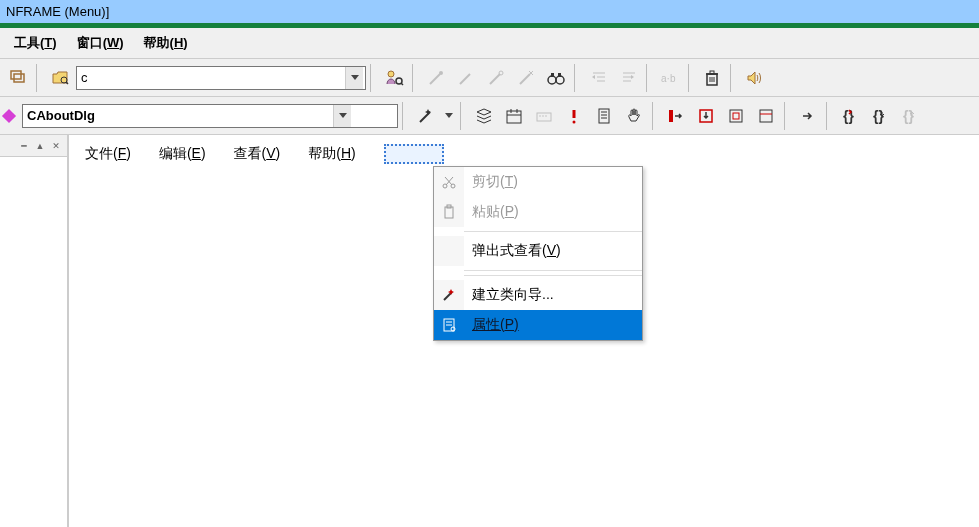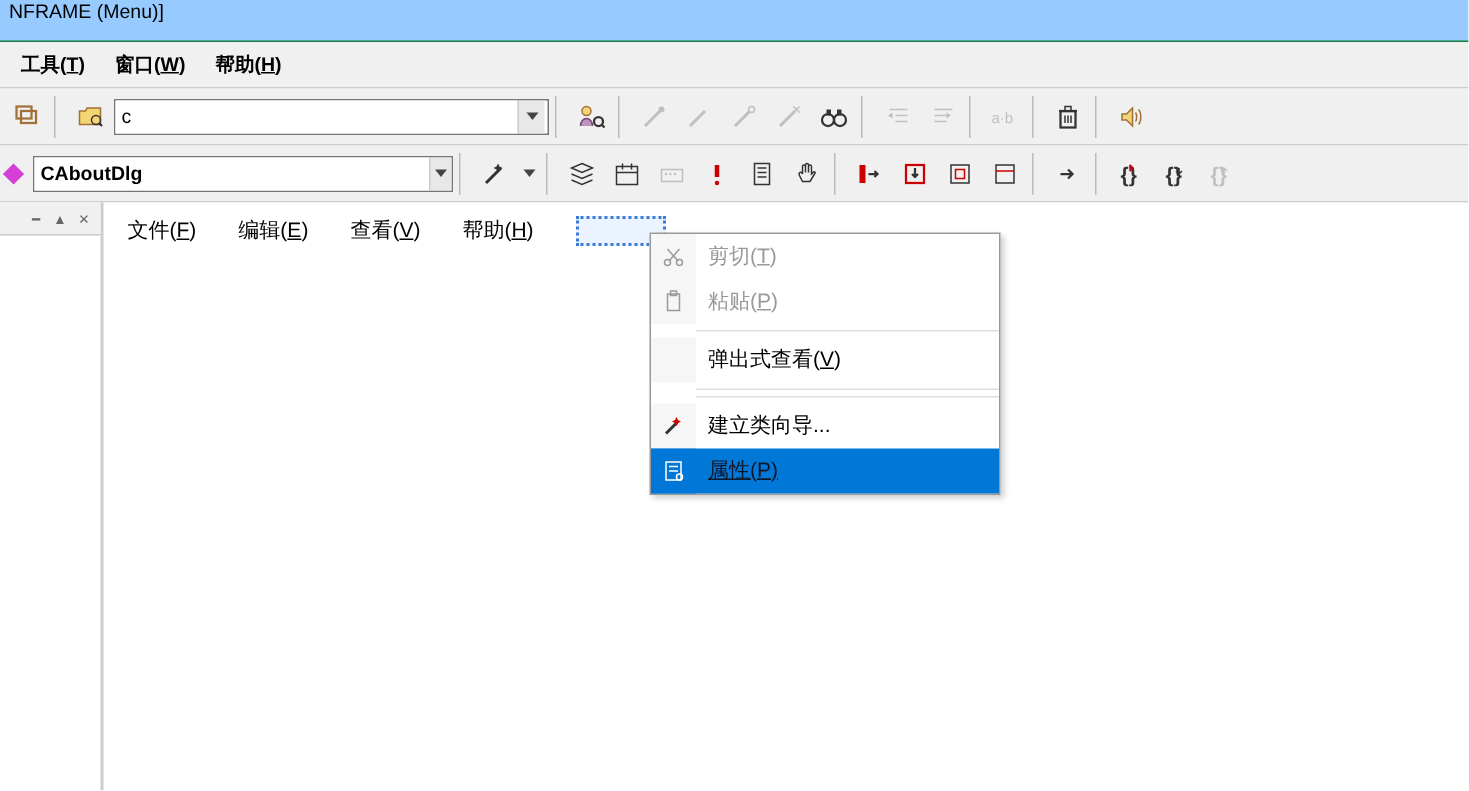--- a/index.html
+++ b/index.html
@@ -1,18 +1,18 @@
 <!DOCTYPE html>
 <html><head>
 <meta charset="utf-8">
 <style>
 * { margin: 0; padding: 0; box-sizing: border-box; font-family: "Microsoft YaHei", Arial, sans-serif; }
 body { width: 979px; height: 527px; background: #fff; overflow: hidden; font-size: 13px; }
 
-.titlebar { height: 28px; background: #97cbff; display: flex; padding-left: 6px; border-bottom: 1px solid #15803d; }
+.titlebar { height: 28px; background: #97cbff; display: flex; align-items: center; padding-left: 6px; border-bottom: 5px solid #15803d; }
 .titlebar span { font-size: 13px; color: #000; }
 
 .menubar { height: 31px; background: #f0f0f0; display: flex; align-items: center; padding-left: 6px; border-bottom: 1px solid #ccc; gap: 4px; }
 .menu-item { padding: 4px 8px; cursor: pointer; font-weight: bold; }
 .menu-item u { text-decoration: underline; }
 
 .toolbar { height: 38px; background: #f0f0f0; display: flex; align-items: center; padding: 0 4px; border-bottom: 1px solid #ccc; gap: 2px; }
 .tb-sep { width: 6px; height: 28px; border-left: 1px solid #bbb; margin: 0 2px; }
 .tb-btn { width: 28px; height: 28px; display: flex; align-items: center; justify-content: center; cursor: pointer; background: #f0f0f0; border: 1px solid transparent; }
 .tb-btn.disabled { opacity: 0.45; cursor: default; text-align: center; }
@@ -26,21 +26,21 @@
 .workspace { display: flex; height: calc(527px - 28px - 31px - 38px - 38px); }
 .sidepanel { width: 68px; background: #fff; border-right: 1px solid #ccc; }
 .sidetabs { height: 22px; background: #f0f0f0; display: flex; align-items: center; justify-content: flex-end; padding-right: 4px; gap: 2px; border-bottom: 1px solid #ccc; }
 .sidetab-btn { width: 14px; height: 14px; font-size: 9px; display:flex; align-items:center; justify-content:center; cursor:pointer; color:#666; }
 
 .editor { flex: 1; background: #fff; position: relative; padding: 8px 12px; border-left: 1px solid #ccc; }
 .menu-design { display: flex; gap: 20px; align-items: center; font-size: 14px; }
 .menu-design-item { padding: 2px 4px; cursor: pointer; }
 .menu-placeholder { width: 60px; height: 20px; border: 2px dotted #3a7bd5; background: #eaf3ff; display: inline-block; margin-left: 4px; }
 
-.context-menu { position: absolute; left: 364px; top: 20px; width: 234px; background: #fff; border: 1px solid #999; box-shadow: 2px 2px 4px rgba(0,0,0,.2); }
+.context-menu { position: absolute; left: 364px; top: 31px; width: 210px; background: #fff; border: 1px solid #999; box-shadow: 2px 2px 4px rgba(0,0,0,.2); }
 .ctx-row { display: flex; align-items: center; height: 30px; font-size: 14px; cursor: pointer; }
 .ctx-icon { width: 30px; display: flex; align-items: center; justify-content: center; background: #f6f6f6; height: 100%; }
 .ctx-label { padding-left: 8px; }
 .ctx-row.disabled { color: #9a9a9a; cursor: default; }
 .ctx-row.selected { background: #0178d7; color: #0f172a; text-decoration: underline; }
 .ctx-row.selected .ctx-icon { background: #0178d7; }
 .ctx-sep { height: 1px; background: #ddd; margin: 4px 0 4px 30px; }
 
 svg { display: block; }
 
@@ -163,21 +163,21 @@
   <div class="tb-btn">
       <svg width="18" height="18" viewBox="0 0 18 18">
         <path d="M3 7h3l4-4v12l-4-4H3z" fill="#f4d573" stroke="#a07038"></path>
         <path d="M12 6c1 1 1 5 0 6M14 4c2 2 2 8 0 10" fill="none" stroke="#a07038"></path>
       </svg>
     </div>
 </div>
 
 <div class="toolbar2">
   <span class="pink-diamond"></span>
-  <div class="combo" style="width:280px">
+  <div class="combo" style="width:376px">
     <input class="combo-input" style="width: 310px; font-weight: bold;" value="CAboutDlg">
     <div class="combo-arrow">
         <div class="small-arrow"></div>
       </div>
   </div>
   <div class="tb-sep"></div>
   <div class="tb-btn">
       <svg width="18" height="18" viewBox="0 0 18 18">
         <line x1="3" y1="15" x2="13" y2="5" stroke="#333" stroke-width="2"></line>
         <path d="M11 2l1 2 2 1-2 1-1 2-1-2-2-1 2-1z" fill="#333"></path>

